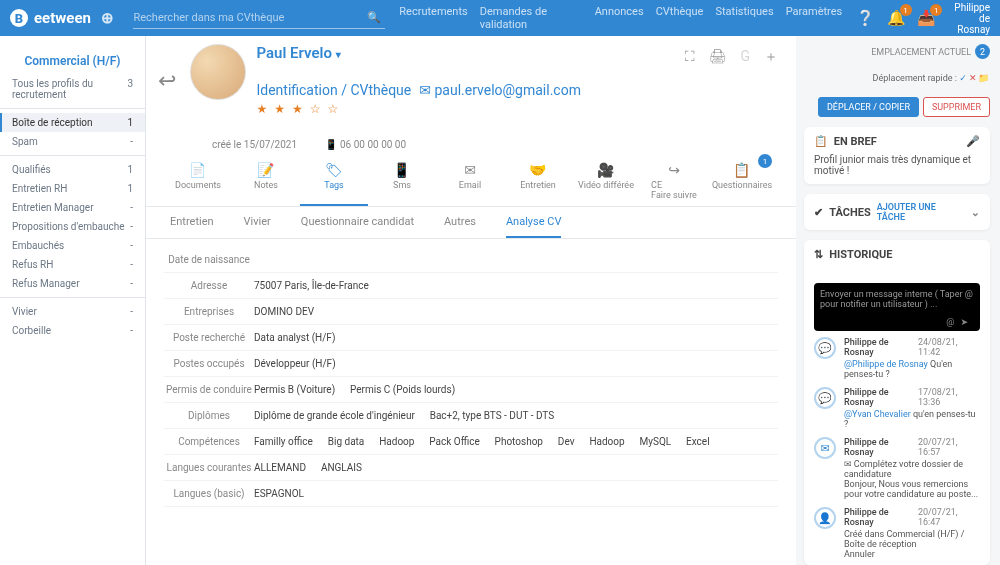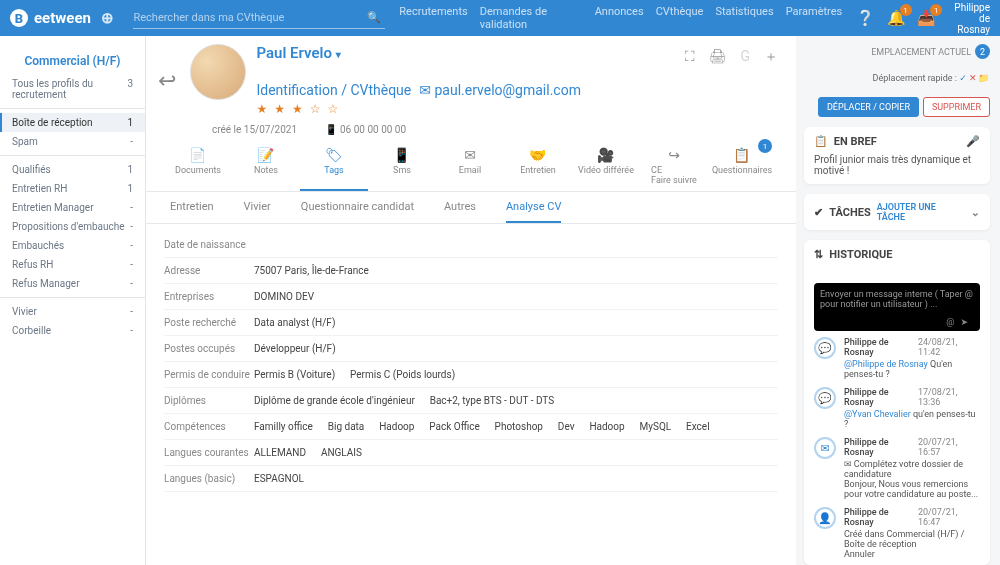--- a/index.html
+++ b/index.html
@@ -26,32 +26,32 @@
 .centercol { flex:1; display:flex; flex-direction:column; background:#fff; overflow:hidden; }
 .profileheader { display:flex; padding:8px 16px 0 8px; gap:10px; position:relative; }
 .backarr { font-size:22px; color:#888; align-self:center; cursor:pointer; padding:0 4px; }
 .avatar { width:56px; height:56px; border-radius:50%; background:radial-gradient(circle at 30% 30%,#f3d9b1,#d8a978); border:1px solid #ddd; }
 .pinfo { flex:1; }
 .pname { color:#3287d3; font-size:15px; font-weight:600; }
 .pmeta { display:flex; gap:8px; font-size:14px; color:#888; margin-top:20px; }
 .plink { color:#3287d3; }
 .hdricons { position:absolute; right:18px; top:12px; display:flex; gap:14px; color:#999; font-size:14px; }
 .stars { color:#e67e22; font-size:12px; margin-top:4px; letter-spacing:2px; }
-.rowmini { display:flex; gap:28px; font-size:10px; color:#888; margin-top:8px; margin-left:66px; }
+.rowmini { display:flex; gap:28px; font-size:10px; color:#888; margin-top:23px; margin-left:66px; }
 .toolbar { display:flex; border-bottom:1px solid #e6e9ec; margin-top:6px; padding:0 18px; position:relative; }
 .toolbar .tbitem { flex:0 0 68px; display:flex; flex-direction:column; align-items:center; gap:2px; padding:6px 0; font-size:9px; color:#888; cursor:pointer; position:relative; }
 .toolbar .tbitem.sel { color:#3287d3; border-bottom:2px solid #3287d3; }
 .toolbar .tbitem .ico { font-size:14px; }
 .toolbar .notif { position:absolute; top:-2px; right:4px; background:#3287d3; color:#fff; border-radius:50%; width:14px; height:14px; font-size:8px; display:flex; align-items:center; justify-content:center; }
 .subtabs { display:flex; gap:30px; padding:8px 24px 0; border-bottom:1px solid #e6e9ec; }
 .subtabs span { font-size:11px; color:#888; padding-bottom:8px; cursor:pointer; }
 .subtabs span.sel { color:#3287d3; border-bottom:2px solid #3287d3; }
 .cvbody { flex:1; overflow-y:auto; padding:8px 18px; }
 .cvrow { display:flex; padding:7px 0; border-bottom:1px solid #f0f2f4; font-size:10px; }
-.cvrow .lbl { width:90px; color:#888; }
+.cvrow .lbl { width:90px; color:#888;text-align:center; }
 .cvrow .val { flex:1; color:#444; }
 .rightcol { width:204px; display:flex; flex-direction:column; gap:10px; padding:8px 10px 0 8px; }
 .pill { background:#fff; border-radius:6px; box-shadow:0 1px 3px rgba(0,0,0,.06); padding:8px 10px; }
 .pill h3 { font-size:11px; color:#444; display:flex; align-items:center; gap:6px; text-transform:uppercase; font-weight:700; }
 .actionsrow { text-align:right; font-size:9px; color:#888; }
 .actionsrow .circ { display:inline-flex; width:15px; height:15px; border-radius:50%; background:#3287d3; color:#fff; align-items:center; justify-content:center; font-size:9px; margin-left:4px; }
 .move { font-size:9px; color:#666; text-align:right; margin:4px 0; }
 .btnrow { display:flex; gap:4px; justify-content:flex-end; }
 .btn { font-size:9px; padding:4px 8px; border-radius:3px; border:1px solid #3287d3; cursor:pointer; }
 .btn.primary { background:#3287d3; color:#fff; }

